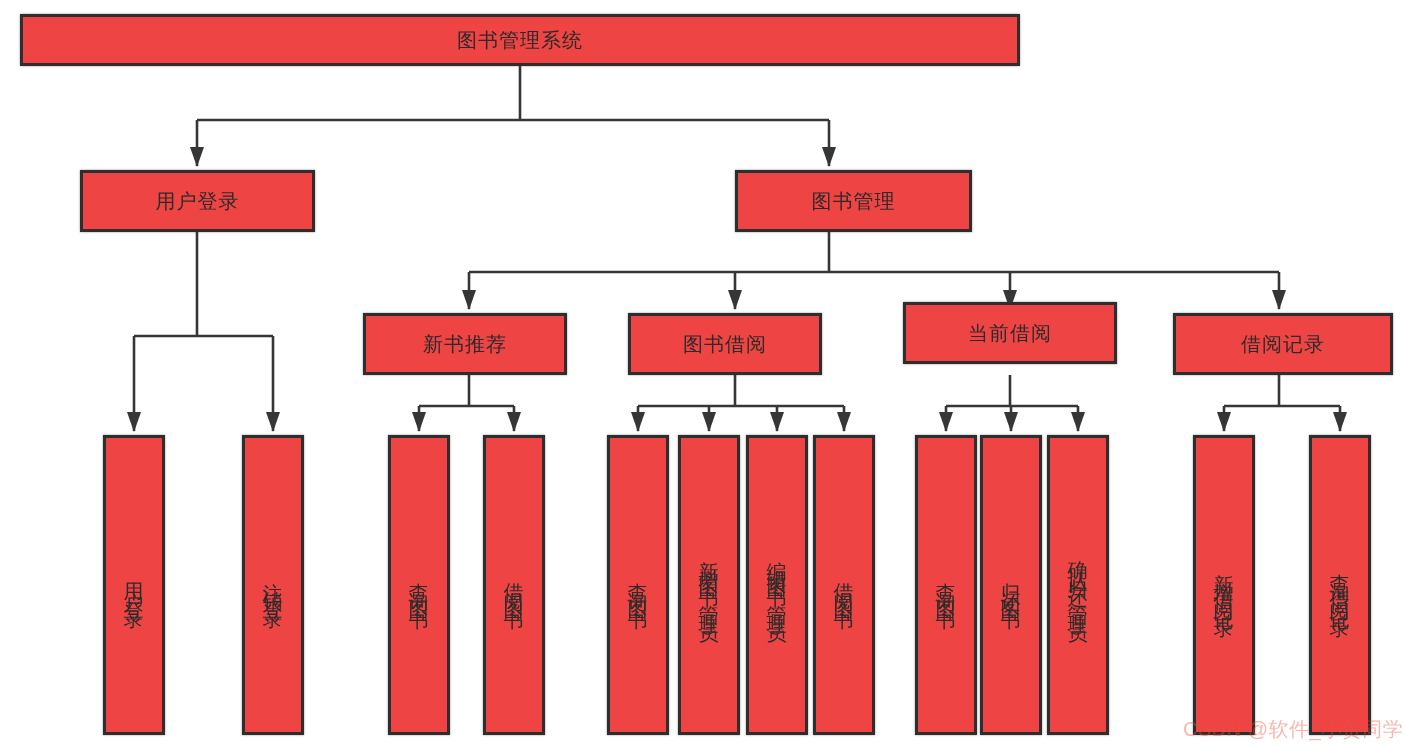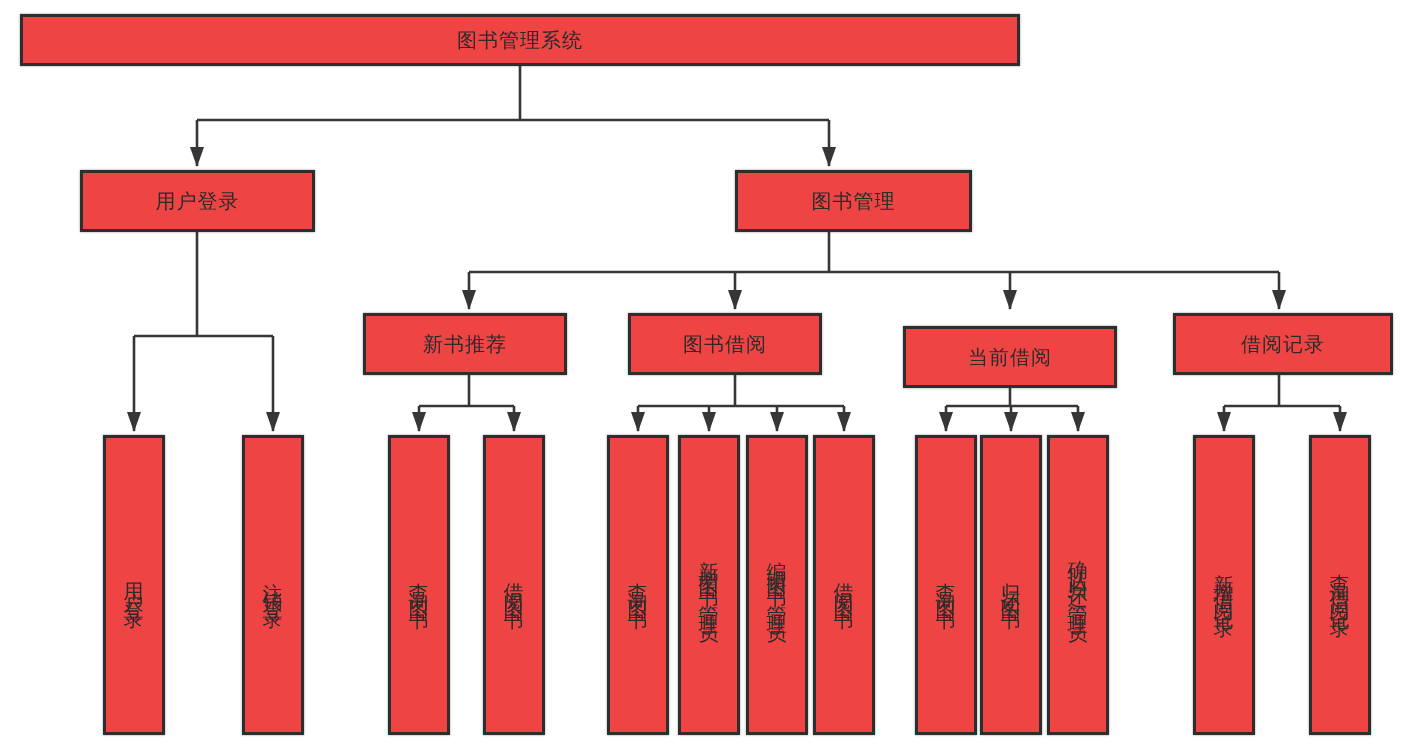--- a/index.html
+++ b/index.html
@@ -105,21 +105,21 @@
     </g>
   </svg>
 
   <div class="node hbox" style="left:20px; top:14px; width:1000px; height:52px;">图书管理系统</div>
 
   <div class="node hbox" style="left:80px; top:170px; width:235px; height:62px;">用户登录</div>
   <div class="node hbox" style="left:711px; top:170px; width:237px; height:62px;margin-left:24px;">图书管理</div>
 
   <div class="node hbox" style="left:363px; top:313px; width:204px; height:62px;">新书推荐</div>
   <div class="node hbox" style="left:628px; top:313px; width:194px; height:62px;">图书借阅</div>
-  <div class="node hbox" style="left:903px; top:326px; width:214px; height:62px;">当前借阅</div>
+  <div class="node hbox" style="left:903px; top:302px; width:214px; height:62px;">当前借阅</div>
   <div class="node hbox" style="left:1173px; top:313px; width:220px; height:62px;">借阅记录</div>
 
   <div class="node vbox" style="left:103px; top:435px; width:62px; height:300px;">
     <span>用户登录</span>
   </div>
   <div class="node vbox" style="left:242px; top:435px; width:62px; height:300px;">
     <span>注销登录</span>
   </div>
 
   <div class="node vbox" style="left:388px; top:435px; width:62px; height:300px;">
@@ -152,14 +152,15 @@
     <span>确认归还（管理员）</span>
   </div>
 
   <div class="node vbox" style="left:1193px; top:435px; width:62px; height:300px;">
     <span>新增借阅记录</span>
   </div>
   <div class="node vbox" style="left:1309px; top:435px; width:62px; height:300px;">
     <span>查询借阅记录</span>
   </div>
 
+  <div class="watermark">CSDN @软件_小贺同学</div>
 
 </div>
 
 </body></html>

